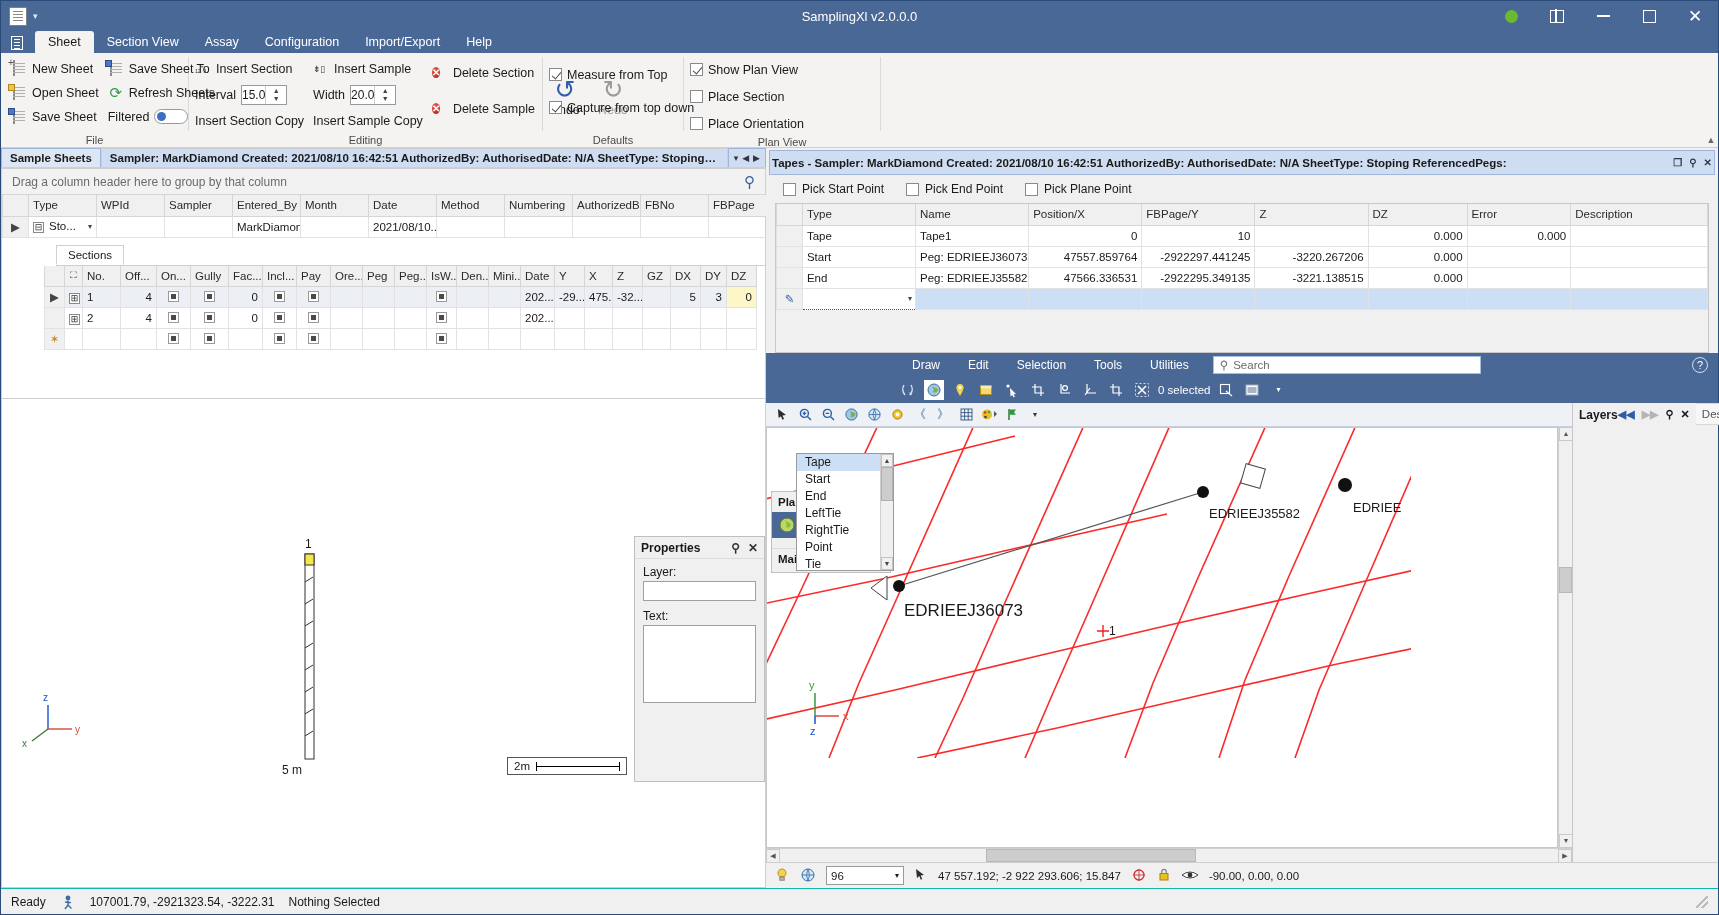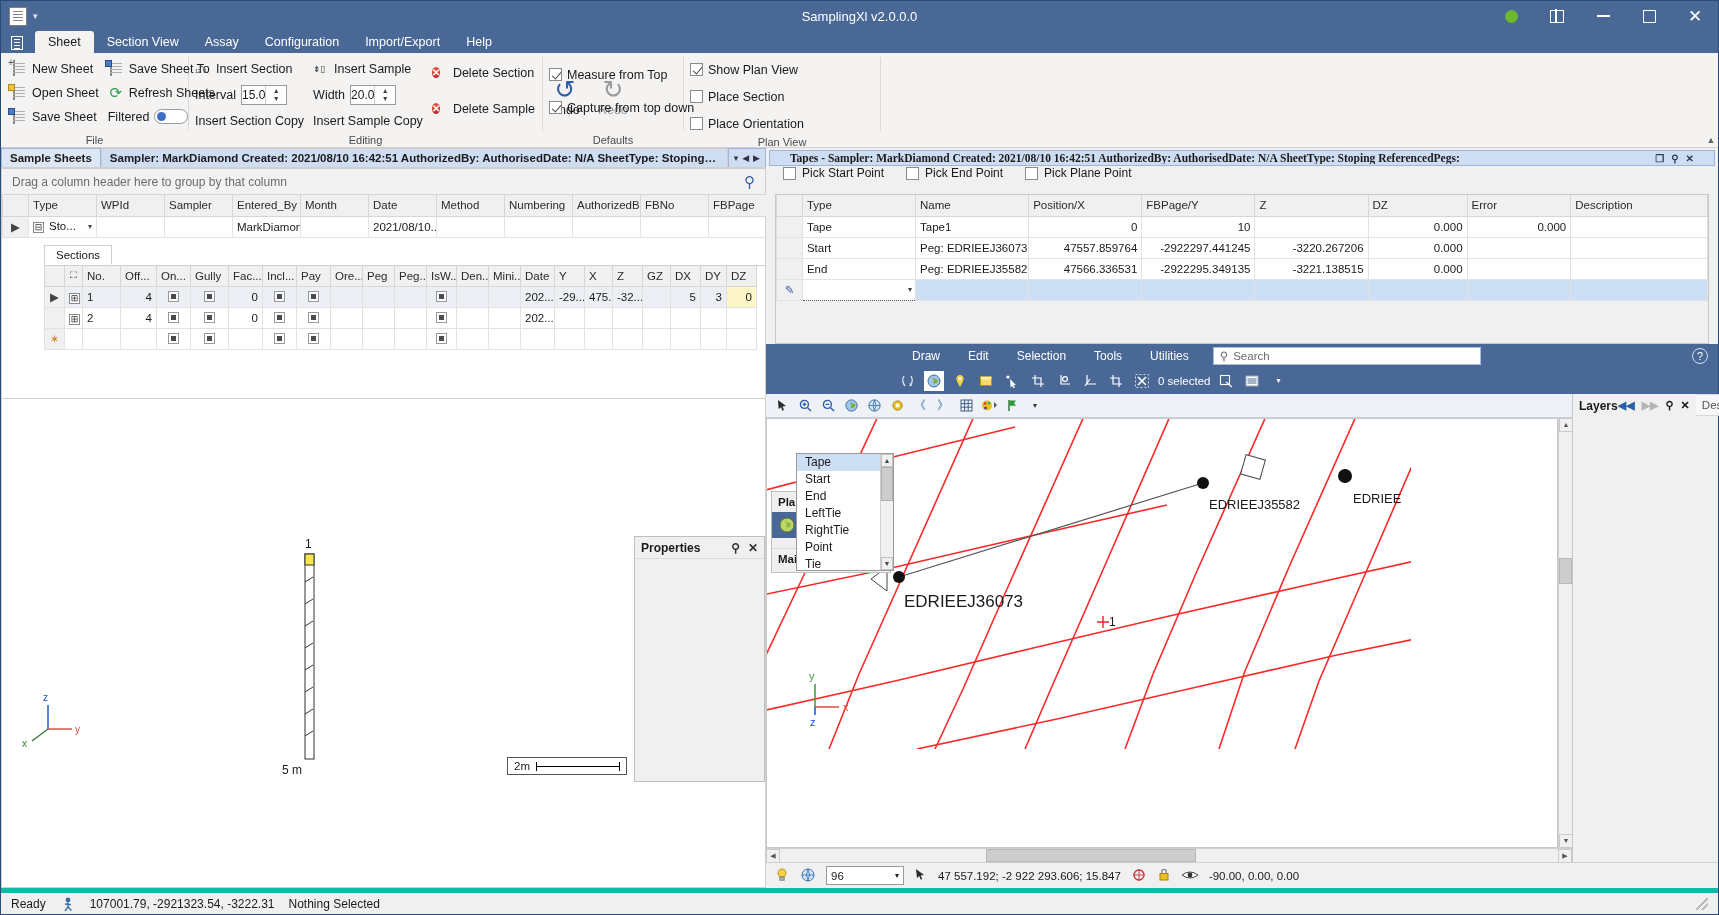--- a/index.html
+++ b/index.html
@@ -173,21 +173,21 @@
   .combo-cell{display:flex;align-items:center;justify-content:space-between;}
   .combo-cell .ca{font-size:8px;color:#444;}
   .num { text-align:right; }
 
   
   .subgrid-wrap { padding:6px 0 6px 42px; background:#fff; }
   .subtab {
     display:inline-block; padding:3px 11px; font-size:11.5px;
     border:1px solid #cfcfcf; border-bottom:1px solid #fff; background:#fff; position:relative; top:1px;
   }
-  .subtab-line { border-bottom:1px solid #cfcfcf; margin-left:0; }
+  .subtab-line { border-bottom:1px solid #cfcfcf; margin-left:12px; }
 
   
   .secview { flex:1; background:#ffffff; border:1px solid #cfcfcf; border-top:none; position:relative; min-height:0; }
   .scalebar {
     position:absolute; border:1px solid #555; background:#fff; padding:2px 6px;
     display:flex; align-items:center; gap:6px; font-size:11.5px;
   }
   .scaleline { width:84px; height:1px; background:#000; position:relative; }
   .scaleline:before,.scaleline:after{content:"";position:absolute;top:-4px;width:1px;height:9px;background:#000;}
   .scaleline:before{left:0;} .scaleline:after{right:0;}
@@ -198,25 +198,25 @@
   }
   .props-hdr{height:22px;display:flex;align-items:center;padding:0 6px;font-weight:bold;font-size:12px;background:#f0f0f0;border-bottom:1px solid #dcdcdc;}
   .props-hdr .sp{margin-left:auto;display:flex;gap:8px;color:#333;font-size:12px;}
   .props-body{padding:6px 8px;background:#f0f0f0;}
   .props-lbl{font-size:12px;margin-bottom:2px;}
   .props-input{height:20px;background:#fff;border:1px solid #a0a0a0;}
   .props-area{height:78px;background:#fff;border:1px solid #a0a0a0;}
 
   
   .tapes-hdr {
-    height:16px; background:#cfddf2; border:1px solid #9fb6d9;
-    display:flex; align-items:center; padding:0 20px; font-weight:bold; font-size:11.5px;font-family:Liberation Serif, serif;
+    height:25px; background:#cfddf2; border:1px solid #9fb6d9;
+    display:flex; align-items:center; padding:0 2px; font-weight:bold; font-size:11.5px;
   }
   .tapes-hdr .ctls{margin-left:auto;display:flex;gap:7px;font-size:10px;color:#2a3a55;}
-  .picks { height:28px; display:flex; align-items:flex-start; gap:22px; padding:0 14px; background:#f0f0f0; font-size:12px;}
+  .picks { height:28px; display:flex; align-items:center; gap:22px; padding:0 14px; background:#f0f0f0; font-size:12px;}
   .pick { display:flex; align-items:center; gap:6px; }
 
   
   .dropdown {
     position:absolute; background:#fff; border:1px solid #9a9a9a; z-index:80;
     display:flex;
   }
   .ddlist { flex:1; }
   .dditem { padding:2px 8px; font-size:12px; height:17px; line-height:13px; white-space:nowrap; }
   .dditem.sel { background:#cddff5; }
@@ -265,21 +265,21 @@
   .layer-row{height:17px;display:flex;align-items:center;gap:4px;padding:0 3px;font-size:11.5px;}
   .layer-row.sel{background:#1a35c8;color:#fff;}
   .lcbx{width:11px;height:11px;border:1px solid #8a8a8a;background:#fff;position:relative;}
   .lcbx:after{content:"";position:absolute;left:3px;top:0px;width:3px;height:7px;border:solid #333;border-width:0 1.5px 1.5px 0;transform:rotate(40deg);}
   .ldot{width:9px;height:9px;border-radius:50%;background:#111;}
 
   
   .cad-status{height:26px;background:#f0f0f0;border-top:1px solid #cfcfcf;display:flex;align-items:center;gap:10px;padding:0 8px;font-size:11.5px;}
   .cad-status .sel-combo{width:78px;height:19px;border:1px solid #9a9a9a;background:#fff;display:flex;align-items:center;padding:0 4px;font-size:11.5px;}
   .cad-status .sel-combo .ca{margin-left:auto;font-size:8px;}
-  .statusbar{height:26px;background:#f0f0f0;border-top:5px solid #14b8a6;display:flex;align-items:center;gap:14px;padding:0 10px;font-size:12px;flex:0 0 auto;}
+  .statusbar{height:26px;background:#f0f0f0;border-top:1px solid #14b8a6;display:flex;align-items:center;gap:14px;padding:0 10px;font-size:12px;flex:0 0 auto;}
   .grip{margin-left:auto;width:12px;height:12px;opacity:.5;
     background:linear-gradient(135deg,transparent 45%,#888 45%,#888 55%,transparent 55%),
                linear-gradient(135deg,transparent 70%,#888 70%,#888 80%,transparent 80%);}
   .kick{width:16px;height:16px;}
 </style>
 </head>
 <body>
 
 <div class="app">
 
@@ -706,20 +706,26 @@
           <span class="scaleline"></span>
         </div>
 
         <div class="props" style="left:632px;top:137px;width:131px;height:246px">
           <div class="props-hdr">
             <span>Properties</span>
             <span class="sp">
               <span>⚲</span>
               <span>✕</span>
             </span>
+          </div>
+          <div class="props-body">
+            <div class="props-lbl">Layer:</div>
+            <div class="props-input"></div>
+            <div class="props-lbl" style="margin-top:8px">Text:</div>
+            <div class="props-area"></div>
           </div>
         </div>
       </div>
     </div>
 
     <div class="right-pane">
 
       <div style="padding:2px 3px 0 3px">
         <div class="tapes-hdr">
           <span style="overflow:hidden;text-overflow:ellipsis;white-space:nowrap">Tapes - Sampler: MarkDiamond Created: 2021/08/10 16:42:51 AuthorizedBy:  AuthorisedDate: N/A SheetType: Stoping ReferencedPegs:</span>

